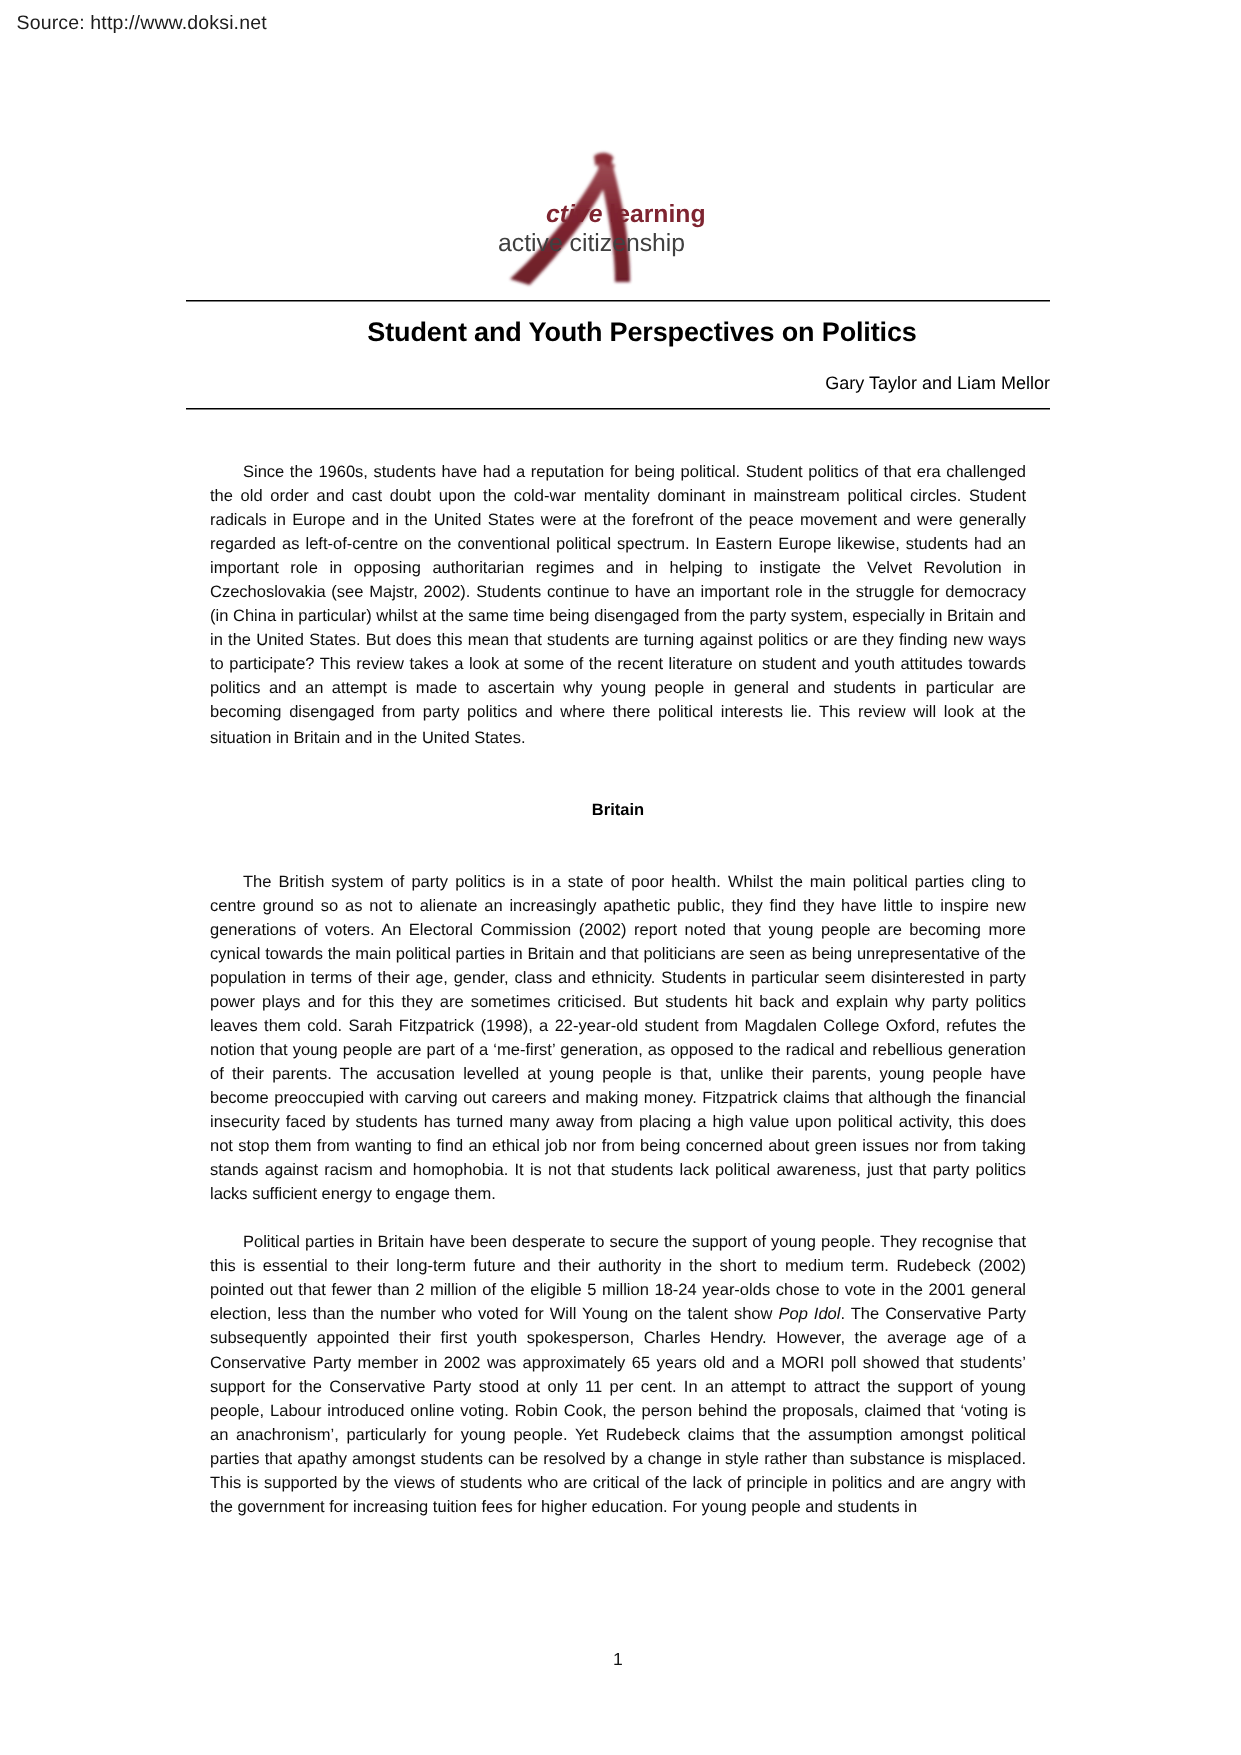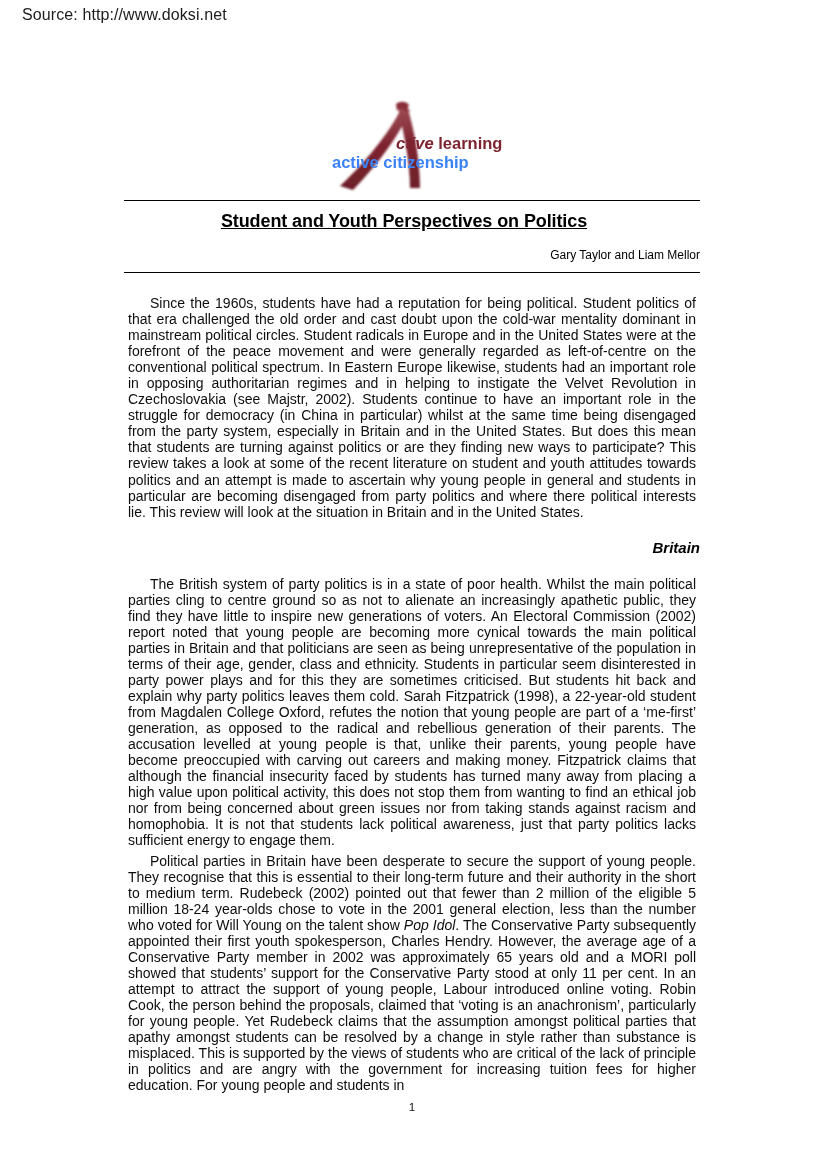--- a/index.html
+++ b/index.html
@@ -29,23 +29,23 @@
     position: absolute;
     left: 0;
     top: 0;
     width: 827px;
     height: 28px;
     background: #ffffff;
     border-bottom: 0;
   }
   .source-text {
     position: absolute;
-    left: 22px;
+    left: 11px;
     top: 9px;
-    font-size: 16px;
+    font-size: 13px;
     line-height: 12px;
     color: #1c1c1c;
     letter-spacing: 0.1px;
     white-space: nowrap;
   }
 
   
   .logo-block {
     position: absolute;
     left: 124px;
@@ -70,94 +70,92 @@
     left: 18px;
     top: 38px;
     width: 230px;
     text-align: left;
   }
   .logo-line1 {
     font-size: 16.5px;
     line-height: 19px;
     font-weight: bold;
     color: #7e2430;
-    margin-left: 68px;
+    margin-left: 36px;
     white-space: nowrap;
   }
   .logo-line1 .lg-italic {
     font-style: italic;
   }
   .logo-line2 {
     font-size: 16.5px;
     line-height: 19px;
-    font-weight: bold;
-    color: #3b82f6;
+    font-weight: normal;
+    color: #404040;
     margin-left: 4px;
     white-space: nowrap;
   }
 
   
   .rule {
     position: absolute;
     left: 124px;
     width: 576px;
     height: 0;
     border-top: 1.3px solid #000;
   }
   .rule-top { top: 200px; }
   .rule-bottom { top: 272px; }
 
   .doc-title {
     position: absolute;
-    left: 116px;
+    left: 140px;
     top: 210px;
     width: 576px;
     text-align: center;
     font-size: 18px;
     font-weight: bold;
     line-height: 22px;
     letter-spacing: -0.1px;
-    text-decoration: underline;
   }
   .doc-authors {
     position: absolute;
     left: 124px;
     top: 248px;
     width: 576px;
     text-align: right;
     font-size: 12px;
     line-height: 15px;
   }
 
   
   .body-area {
     position: absolute;
     left: 124px;
     top: 291px;
     width: 576px;
   }
   p.para {
-    margin: 4px;
-    font-size: 14px;
+    margin: 16px;
+    font-size: 11px;
     line-height: 16.05px;
     text-align: justify;
     text-justify: inter-word;
     text-indent: 22px;
     color: #0d0d0d;
     hyphens: none;
   }
 
   h2.section-head {
     margin: 0;
-    font-size: 15px;
+    font-size: 11px;
     line-height: 16.05px;
     font-weight: bold;
-    text-align: right;
+    text-align: center;
     color: #000;
-    font-style: italic;
   }
   .gap-head-before { height: 16px; }
   .gap-head-after { height: 16px; }
 
   em.title-italic { }
 
   
   .page-number {
     position: absolute;
     left: 124px;

